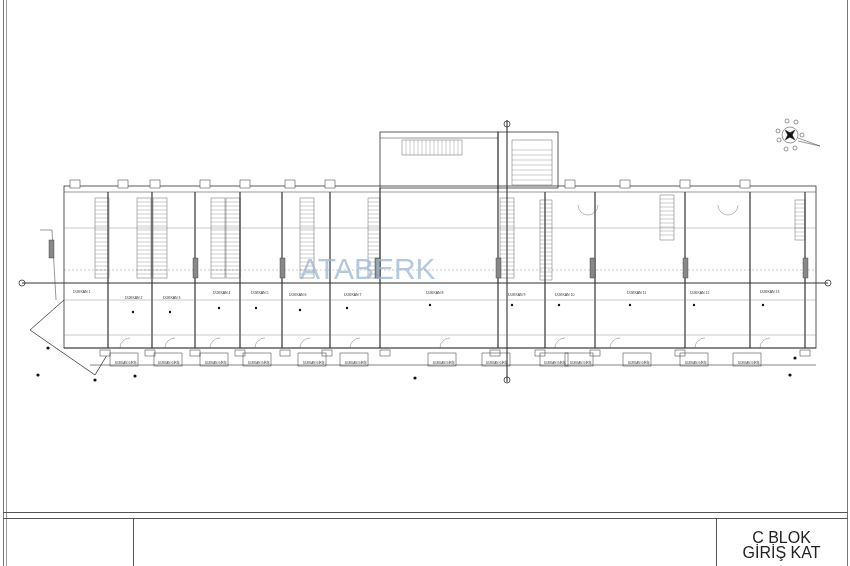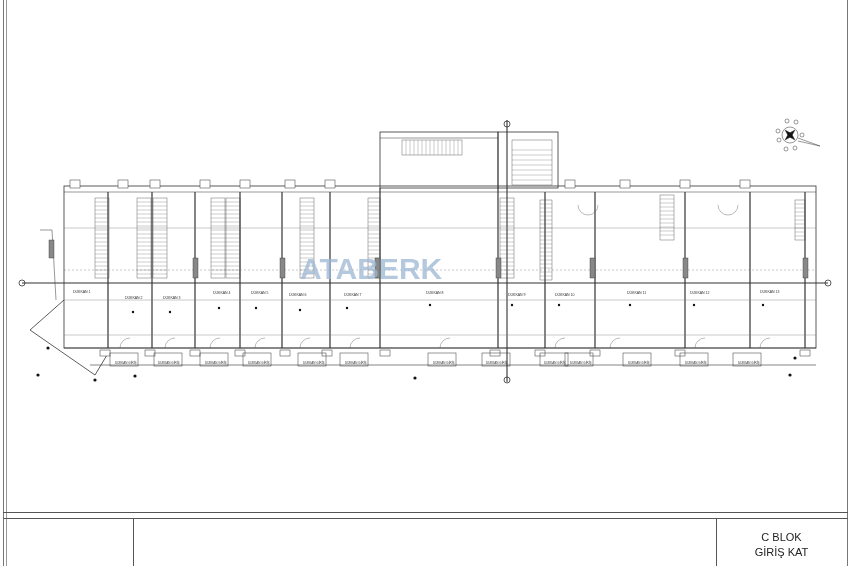--- a/index.html
+++ b/index.html
@@ -5,22 +5,22 @@
   html,body{margin:0;padding:0;background:#fff;}
   body{width:850px;height:566px;position:relative;overflow:hidden;font-family:"Liberation Sans",sans-serif;}
   .sheet{position:absolute;left:0;top:0;width:850px;height:566px;}
   .frame-l{position:absolute;left:3px;top:0;width:1px;height:566px;background:#777;}
   .frame-l2{position:absolute;left:6px;top:0;width:1px;height:566px;background:#999;}
   .frame-r{position:absolute;left:847px;top:0;width:1px;height:566px;background:#777;}
   .tb-line1{position:absolute;left:3px;top:512px;width:845px;height:1px;background:#555;}
   .tb-line2{position:absolute;left:3px;top:518px;width:845px;height:1px;background:#555;}
   .tb-div1{position:absolute;left:133px;top:518px;width:1px;height:48px;background:#555;}
   .tb-div2{position:absolute;left:716px;top:518px;width:1px;height:48px;background:#555;}
-  .tb-title{position:absolute;left:716px;top:530px;width:131px;text-align:center;font-size:11px;color:#222;line-height:15px;}
-  .watermark{position:absolute;left:300px;top:252px;font-size:30px;color:#9db7d4;opacity:.75;letter-spacing:0px;font-weight:700;}
+  .tb-title{position:absolute;left:716px;top:530px;width:131px;text-align:center;font-size:16px;color:#222;line-height:15px;}
+  .watermark{position:absolute;left:300px;top:252px;font-size:30px;color:#9db7d4;opacity:.75;letter-spacing:0px;font-weight:400;}
   svg{position:absolute;left:0;top:0;}
   .unit-label{position:absolute;font-size:3.5px;color:#333;white-space:nowrap;line-height:4px;}
   .door-label{position:absolute;font-size:3px;color:#333;white-space:nowrap;}
 </style>
 </head>
 <body>
 
 <div class="sheet">
   <div class="frame-l"></div>
   <div class="frame-l2"></div>

